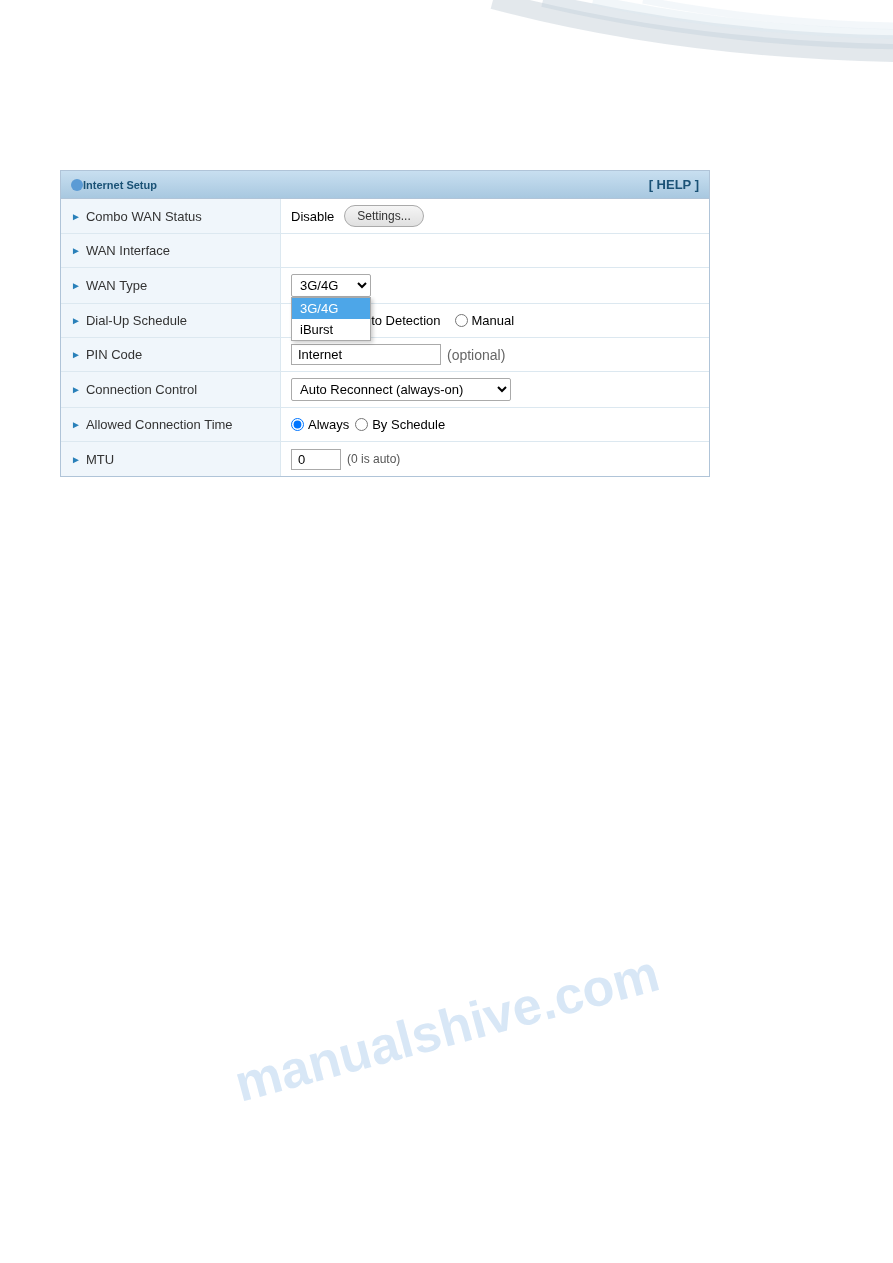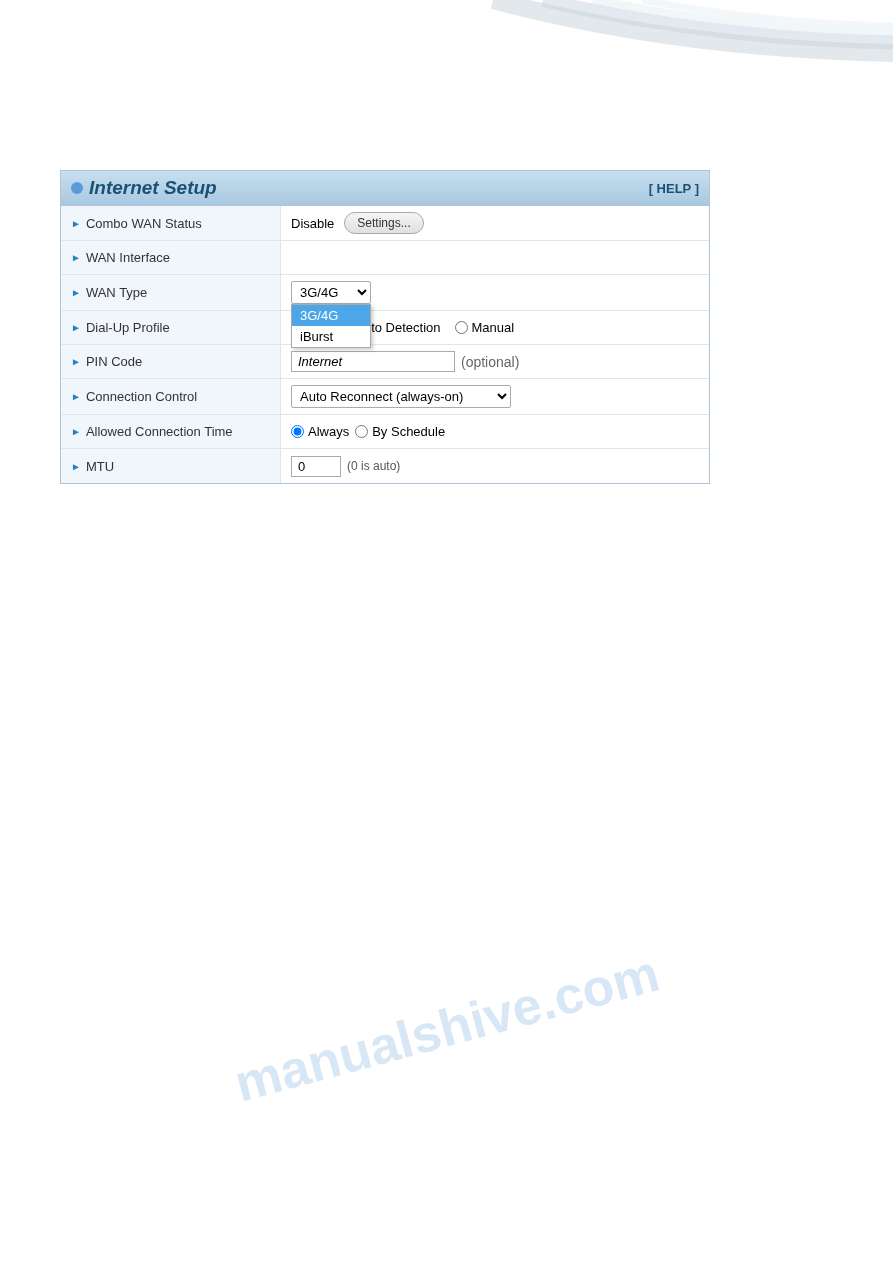--- a/index.html
+++ b/index.html
@@ -46,25 +46,23 @@
       padding: 6px 10px;
       display: flex;
       align-items: center;
       justify-content: space-between;
       border-bottom: 1px solid #b0c4d8;
     }
 
     .setup-header-title {
       display: flex;
       align-items: center;
-      gap: 6px;
       color: #1a5276;
       font-weight: bold;
-      font-size: 19px;
-      font-style: italic;
+      font-size: 11px;
     }
 
     .setup-header-title .icon {
       width: 12px;
       height: 12px;
       border-radius: 50%;
       background: #5b9bd5;
       display: inline-block;
     }
 
@@ -276,42 +274,42 @@
             <div class="dropdown-option selected">3G/4G</div>
             <div class="dropdown-option">iBurst</div>
           </div>
         </div>
       </div>
     </div>
 
     <div class="table-row">
       <div class="label-cell">
         <span class="label-arrow">►</span>
-        <span>Dial-Up Profile</span>
+        <span>Dial-Up Schedule</span>
       </div>
       <div class="value-cell">
         <span style="margin-right:8px; color:#333;">iBurst</span>
         <label class="radio-item">
           <input type="radio" name="dialup" style="">
           <span>Auto Detection</span>
         </label>
         <label class="radio-item" style="margin-left:8px;">
           <input type="radio" name="dialup" style="">
           <span>Manual</span>
         </label>
       </div>
     </div>
 
     <div class="table-row">
       <div class="label-cell">
         <span class="label-arrow">►</span>
         <span>PIN Code</span>
       </div>
       <div class="value-cell">
-        <input type="text" class="text-input" style="width: 164px; font-style: italic;" value="Internet">
+        <input type="text" class="text-input" style="width: 150px;" value="Internet">
         <span class="optional-text">(optional)</span>
       </div>
     </div>
 
     <div class="table-row">
       <div class="label-cell">
         <span class="label-arrow">►</span>
         <span>Connection Control</span>
       </div>
       <div class="value-cell">

